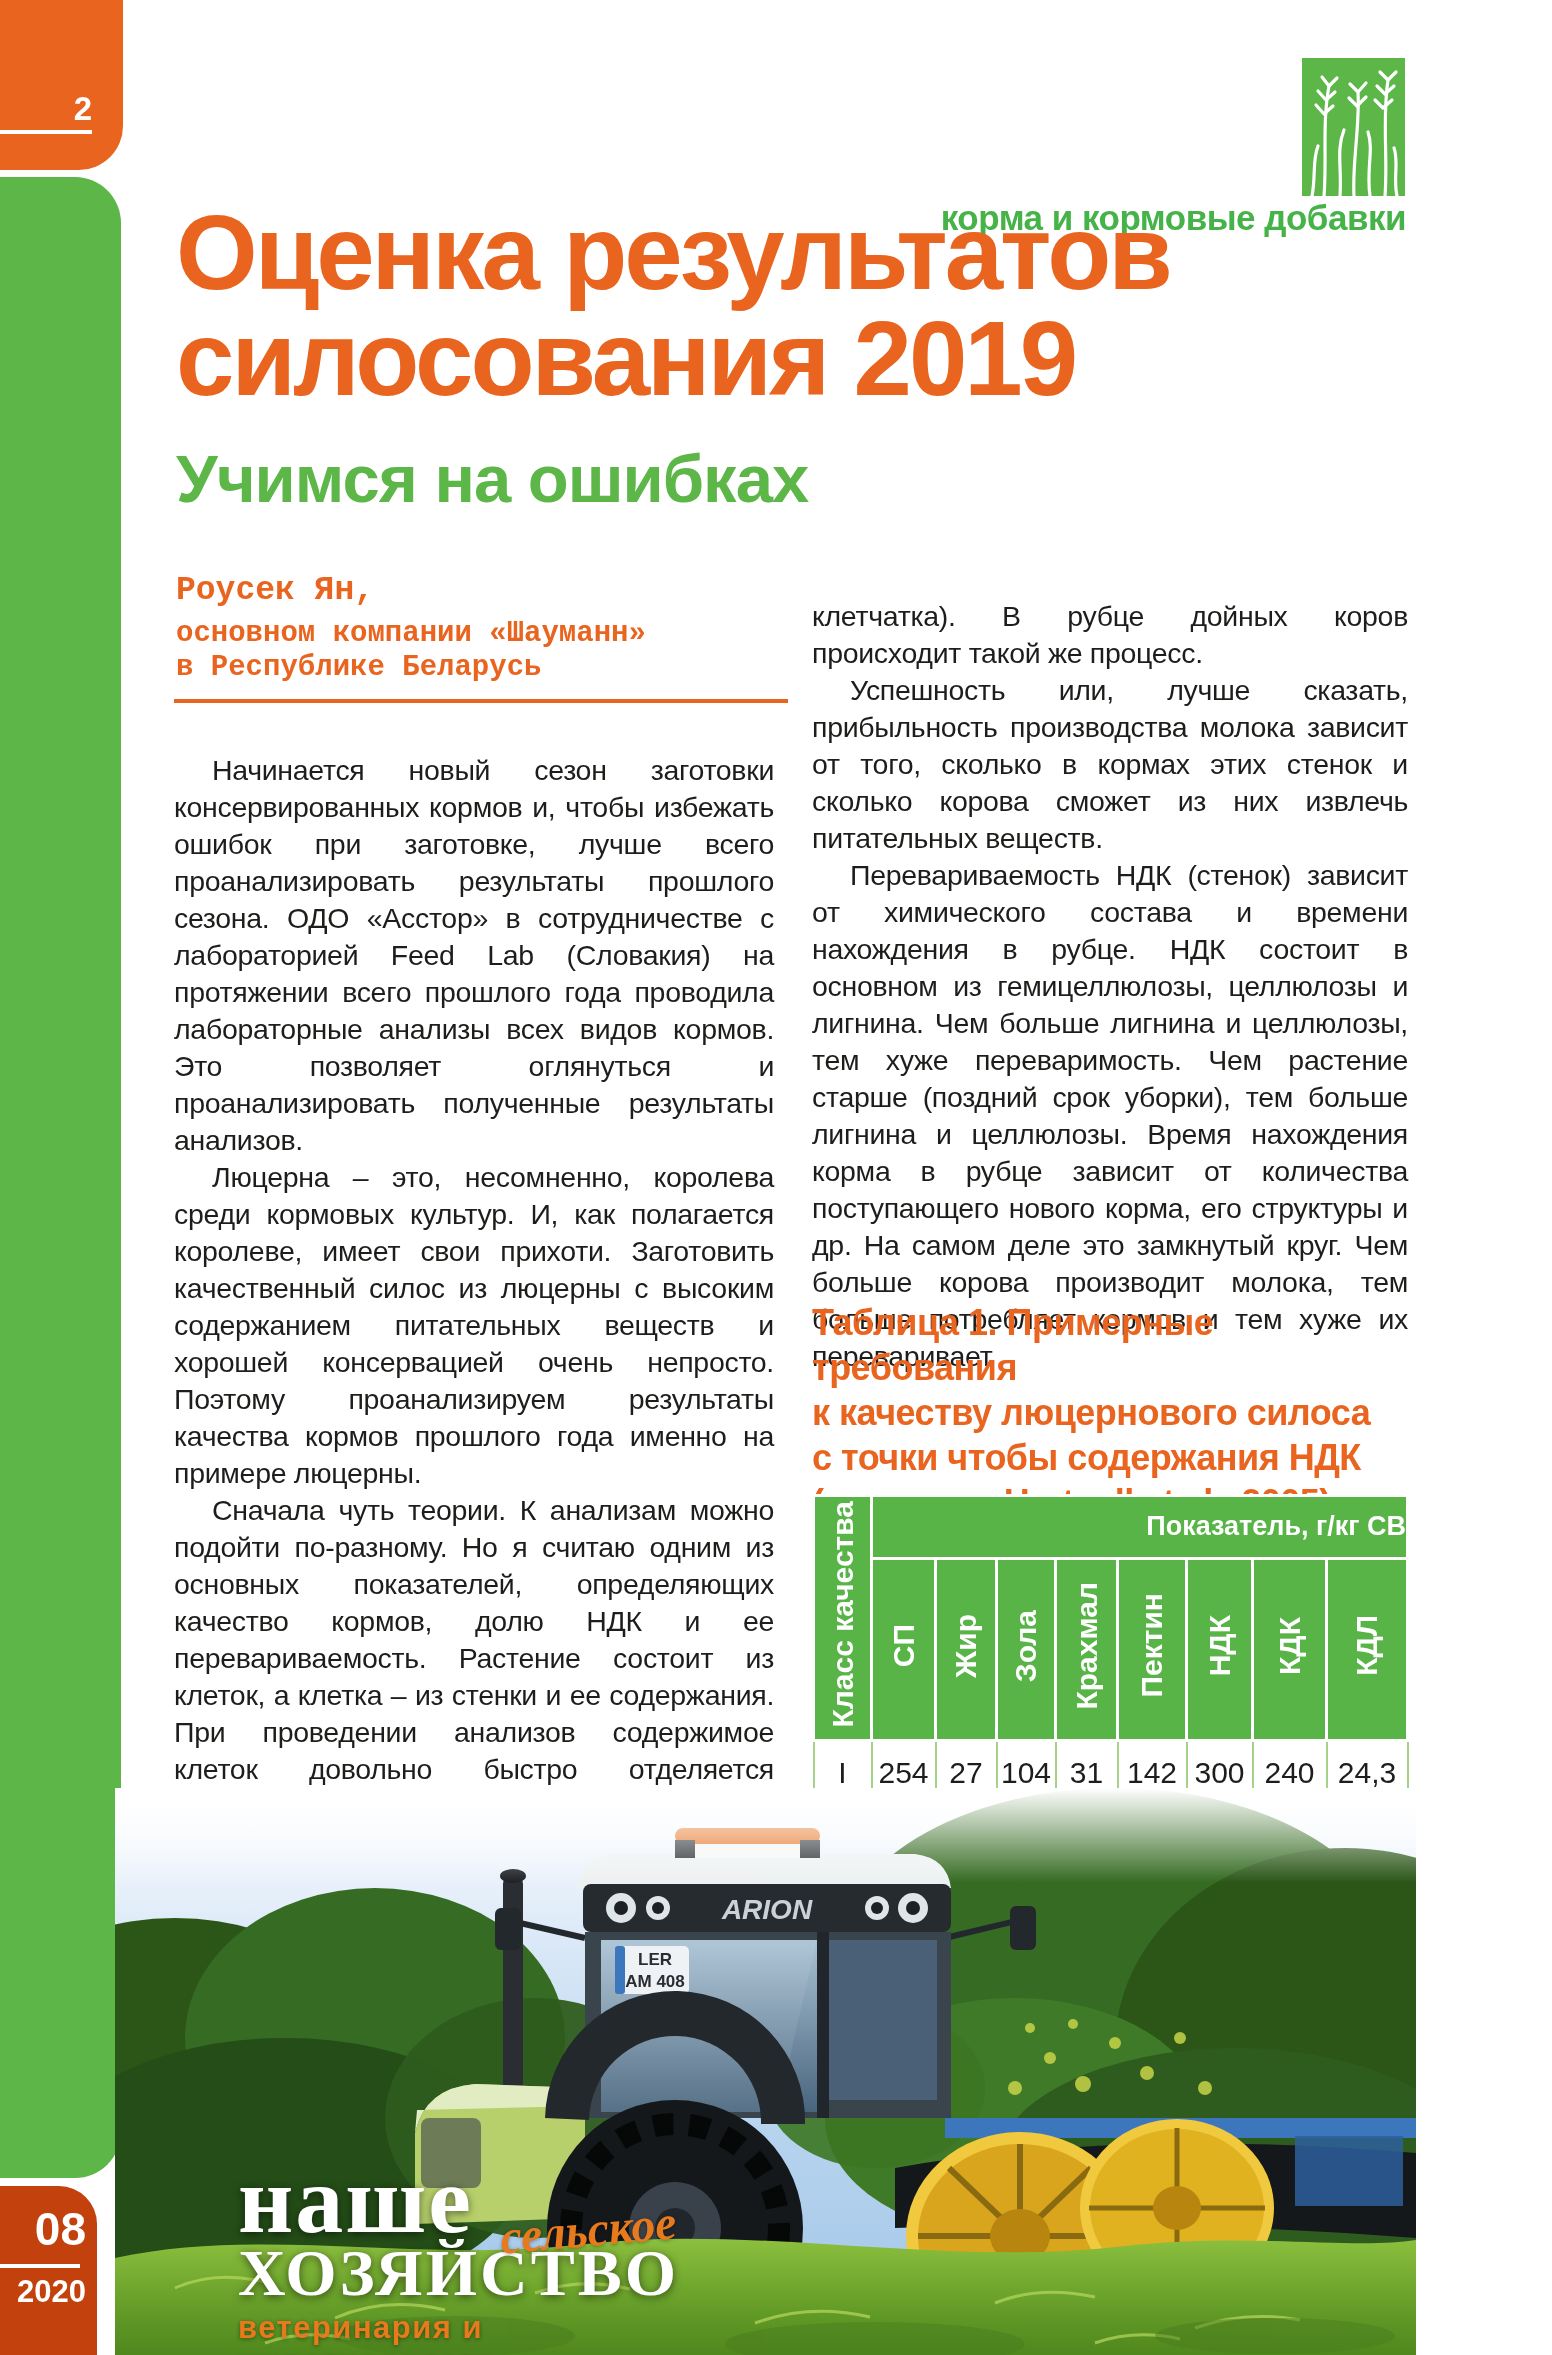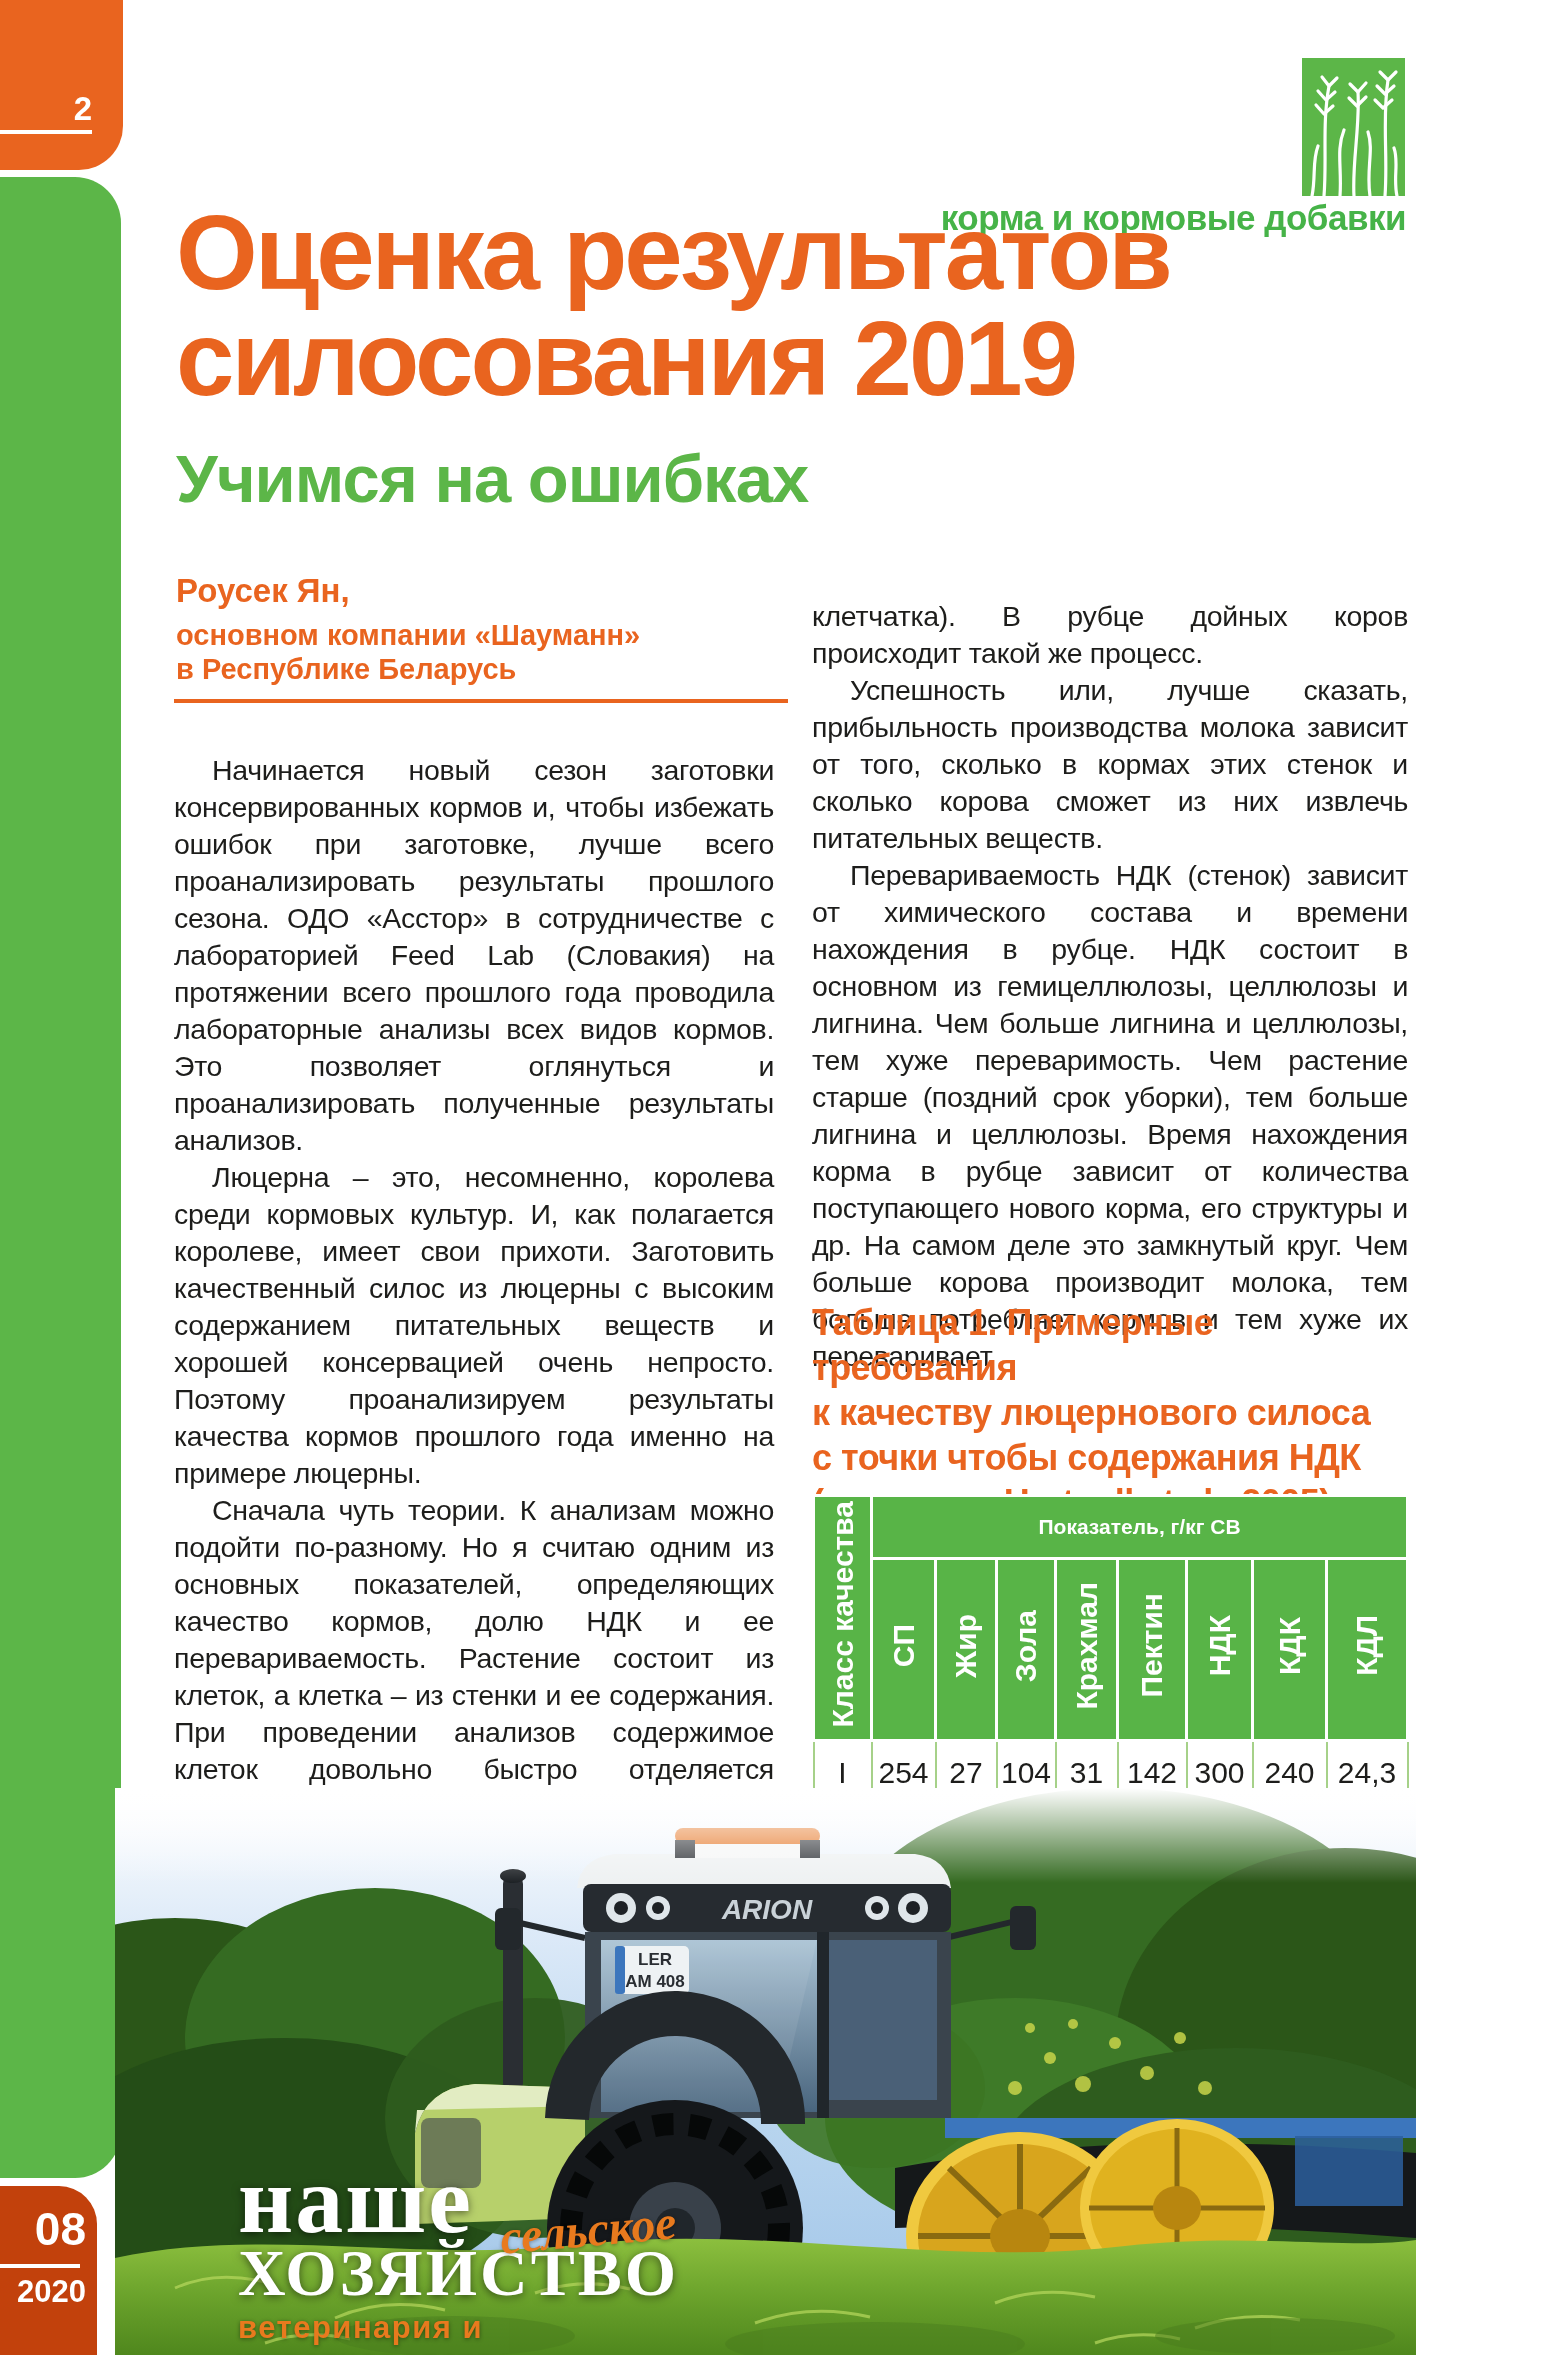--- a/index.html
+++ b/index.html
@@ -16,39 +16,39 @@
   
   .section-logo{position:absolute;left:1302px;top:58px;width:103px;height:138px;background:#5CB648;}
   .section-label{position:absolute;right:146px;top:198px;color:#46B348;font-size:35px;
         font-weight:bold;letter-spacing:-0.5px;}
   
   .headline{position:absolute;left:176px;top:200px;color:#E9641F;font-size:105px;line-height:106px;
         font-weight:bold;letter-spacing:-3px;}
   .subhead{position:absolute;left:176px;top:440px;color:#5CB648;font-size:67px;font-weight:bold;
         letter-spacing:-1px;text-align:right;}
   
-  .author{position:absolute;left:176px;top:572px;color:#E9641F;}
+  .author{position:absolute;left:176px;top:572px;color:#E9641F;font-family:Liberation Mono, monospace;}
   .author-name{font-size:33px;font-weight:bold;margin:0 0 8px 0;}
   .author-role{font-size:29px;font-weight:bold;line-height:34px;margin:0;}
   .author-rule{position:absolute;left:174px;top:699px;width:614px;height:4px;background:#E9641F;}
   
   .bodycol{position:absolute;color:#1D1D1B;}
   .bodycol p{margin:0;font-size:28.5px;line-height:37px;text-align:justify;text-indent:38px;
         letter-spacing:-0.3px;hyphens:auto;}
   .bodycol p.noindent{text-indent:0;}
   .col-left{left:174px;top:752px;width:600px;}
   .col-right{left:812px;top:598px;width:596px;}
   
   .tbl-title{position:absolute;left:812px;top:1300px;width:600px;color:#E9641F;font-size:36px;
         line-height:45px;font-weight:bold;letter-spacing:-0.5px;}
   .tblwrap{position:absolute;left:812px;top:1494px;width:596px;}
   table.quality{border-collapse:collapse;table-layout:fixed;width:594px;border:2px solid #9ED17F;}
   table.quality th{background:#58B447;color:#fff;border:3px solid #fff;font-weight:bold;
         font-size:30px;padding:0;}
-  table.quality th.group{height:54px;font-size:21px;}
+  table.quality th.group{height:54px;font-size:27px;text-align:right;}
   table.quality th.colhead{height:162px;vertical-align:middle;}
   table.quality .vert{writing-mode:vertical-rl;transform:rotate(180deg);display:inline-block;
         white-space:nowrap;line-height:1;padding:4px 0;}
   table.quality td{border:2px solid #A6D189;text-align:center;font-size:30px;color:#1D1D1B;
         height:62px;background:#fff;padding:0;}
   table.quality tbody tr:nth-child(even) td{background:#E6F3DC;}
   
   .photo{position:absolute;left:115px;top:1788px;width:1301px;height:567px;overflow:hidden;}
   .photo svg{display:block;}
   

